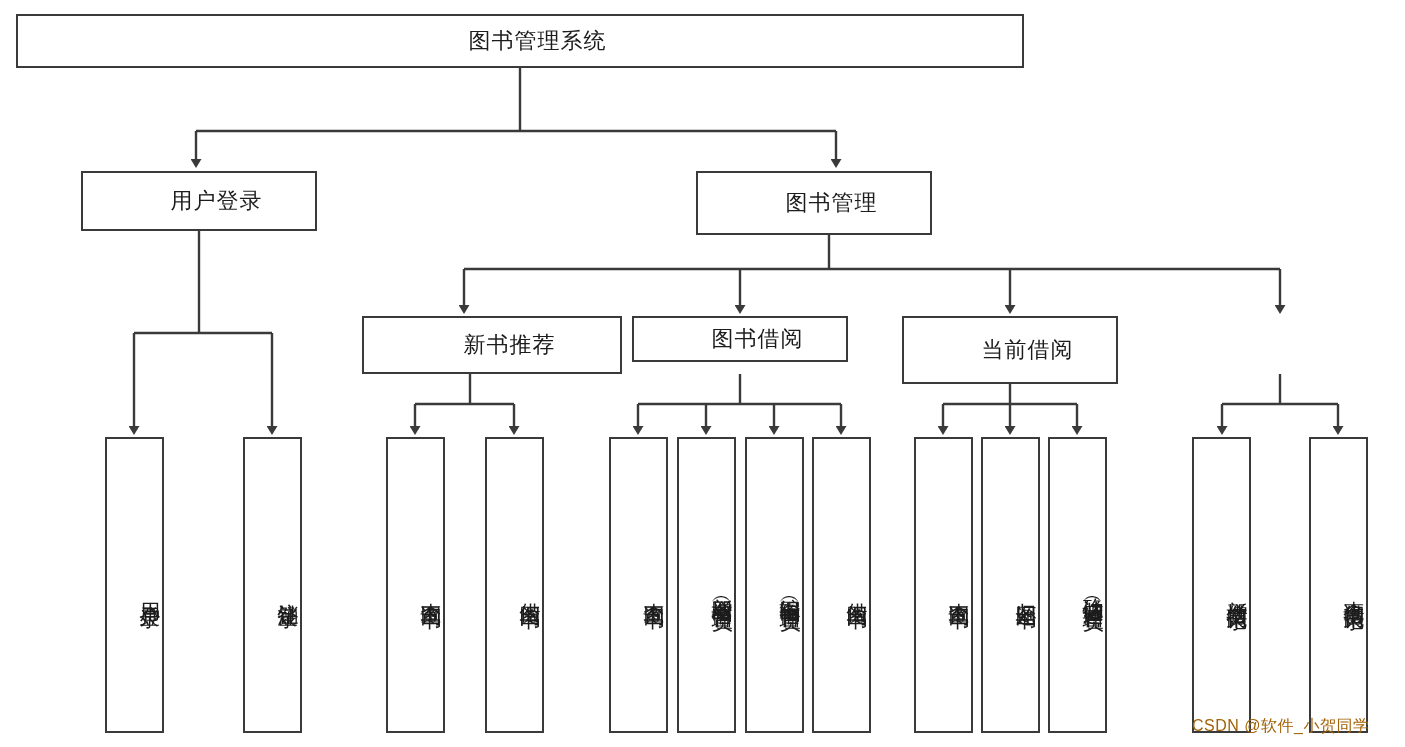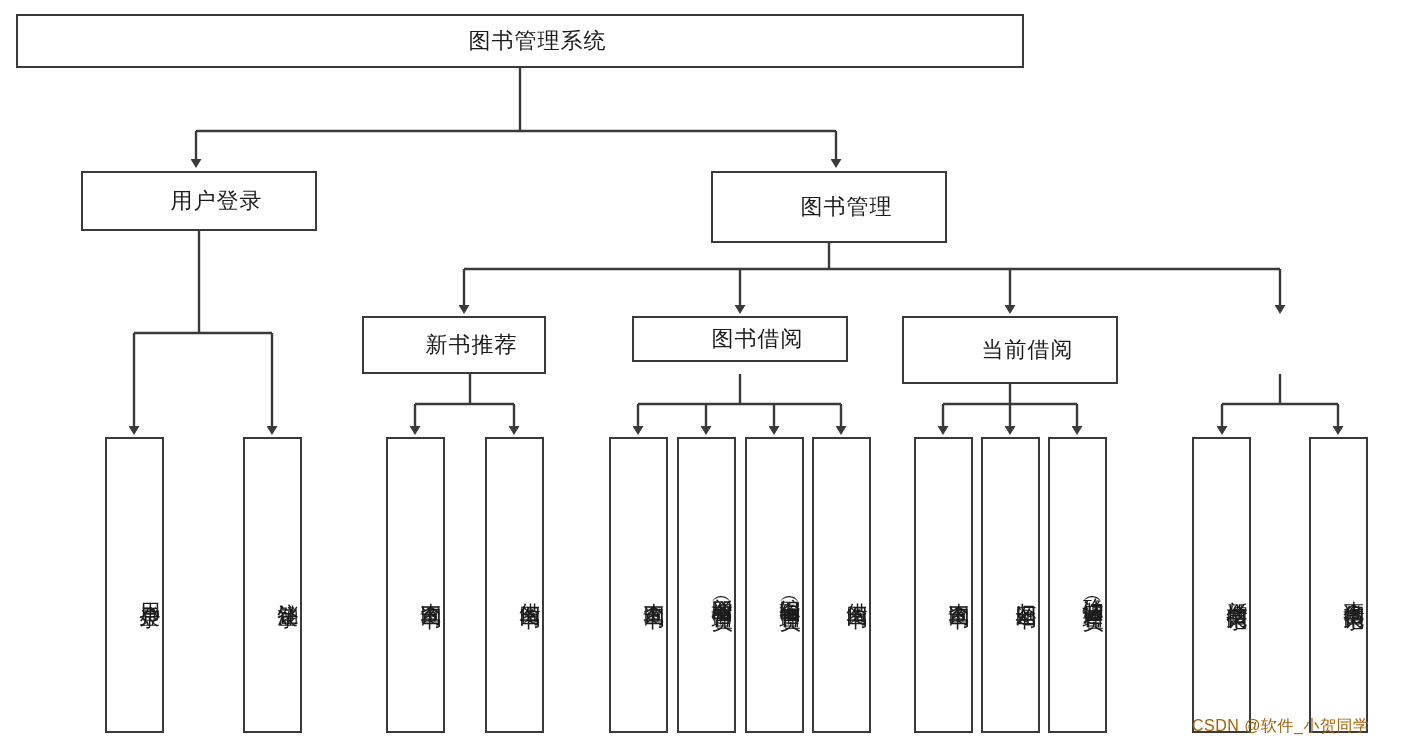--- a/index.html
+++ b/index.html
@@ -122,25 +122,25 @@
     </g>
   </svg>
 
   <div class="node horiz" style="left:16px; top:14px; width:1008px; height:54px;">
     <span>图书管理系统</span>
   </div>
 
   <div class="node horiz" style="left:81px; top:171px; width:236px; height:60px;">
     <span>用户登录</span>
   </div>
-  <div class="node horiz" style="left:711px; top:171px; width:236px; height:72px;text-align:right;">
+  <div class="node horiz" style="left:696px; top:171px; width:236px; height:64px;text-align:right;">
     <span>图书管理</span>
   </div>
 
-  <div class="node horiz" style="left:362px; top:316px; width:184px; height:58px;">
+  <div class="node horiz" style="left:362px; top:316px; width:260px; height:58px;">
     <span>新书推荐</span>
   </div>
   <div class="node horiz" style="left:632px; top:316px; width:216px; height:46px;">
     <span>图书借阅</span>
   </div>
   <div class="node horiz" style="left:902px; top:316px; width:216px; height:68px;">
     <span>当前借阅</span>
   </div>
 
   <div class="node vert" style="left:105px; top:437px; width:59px; height:296px;">

